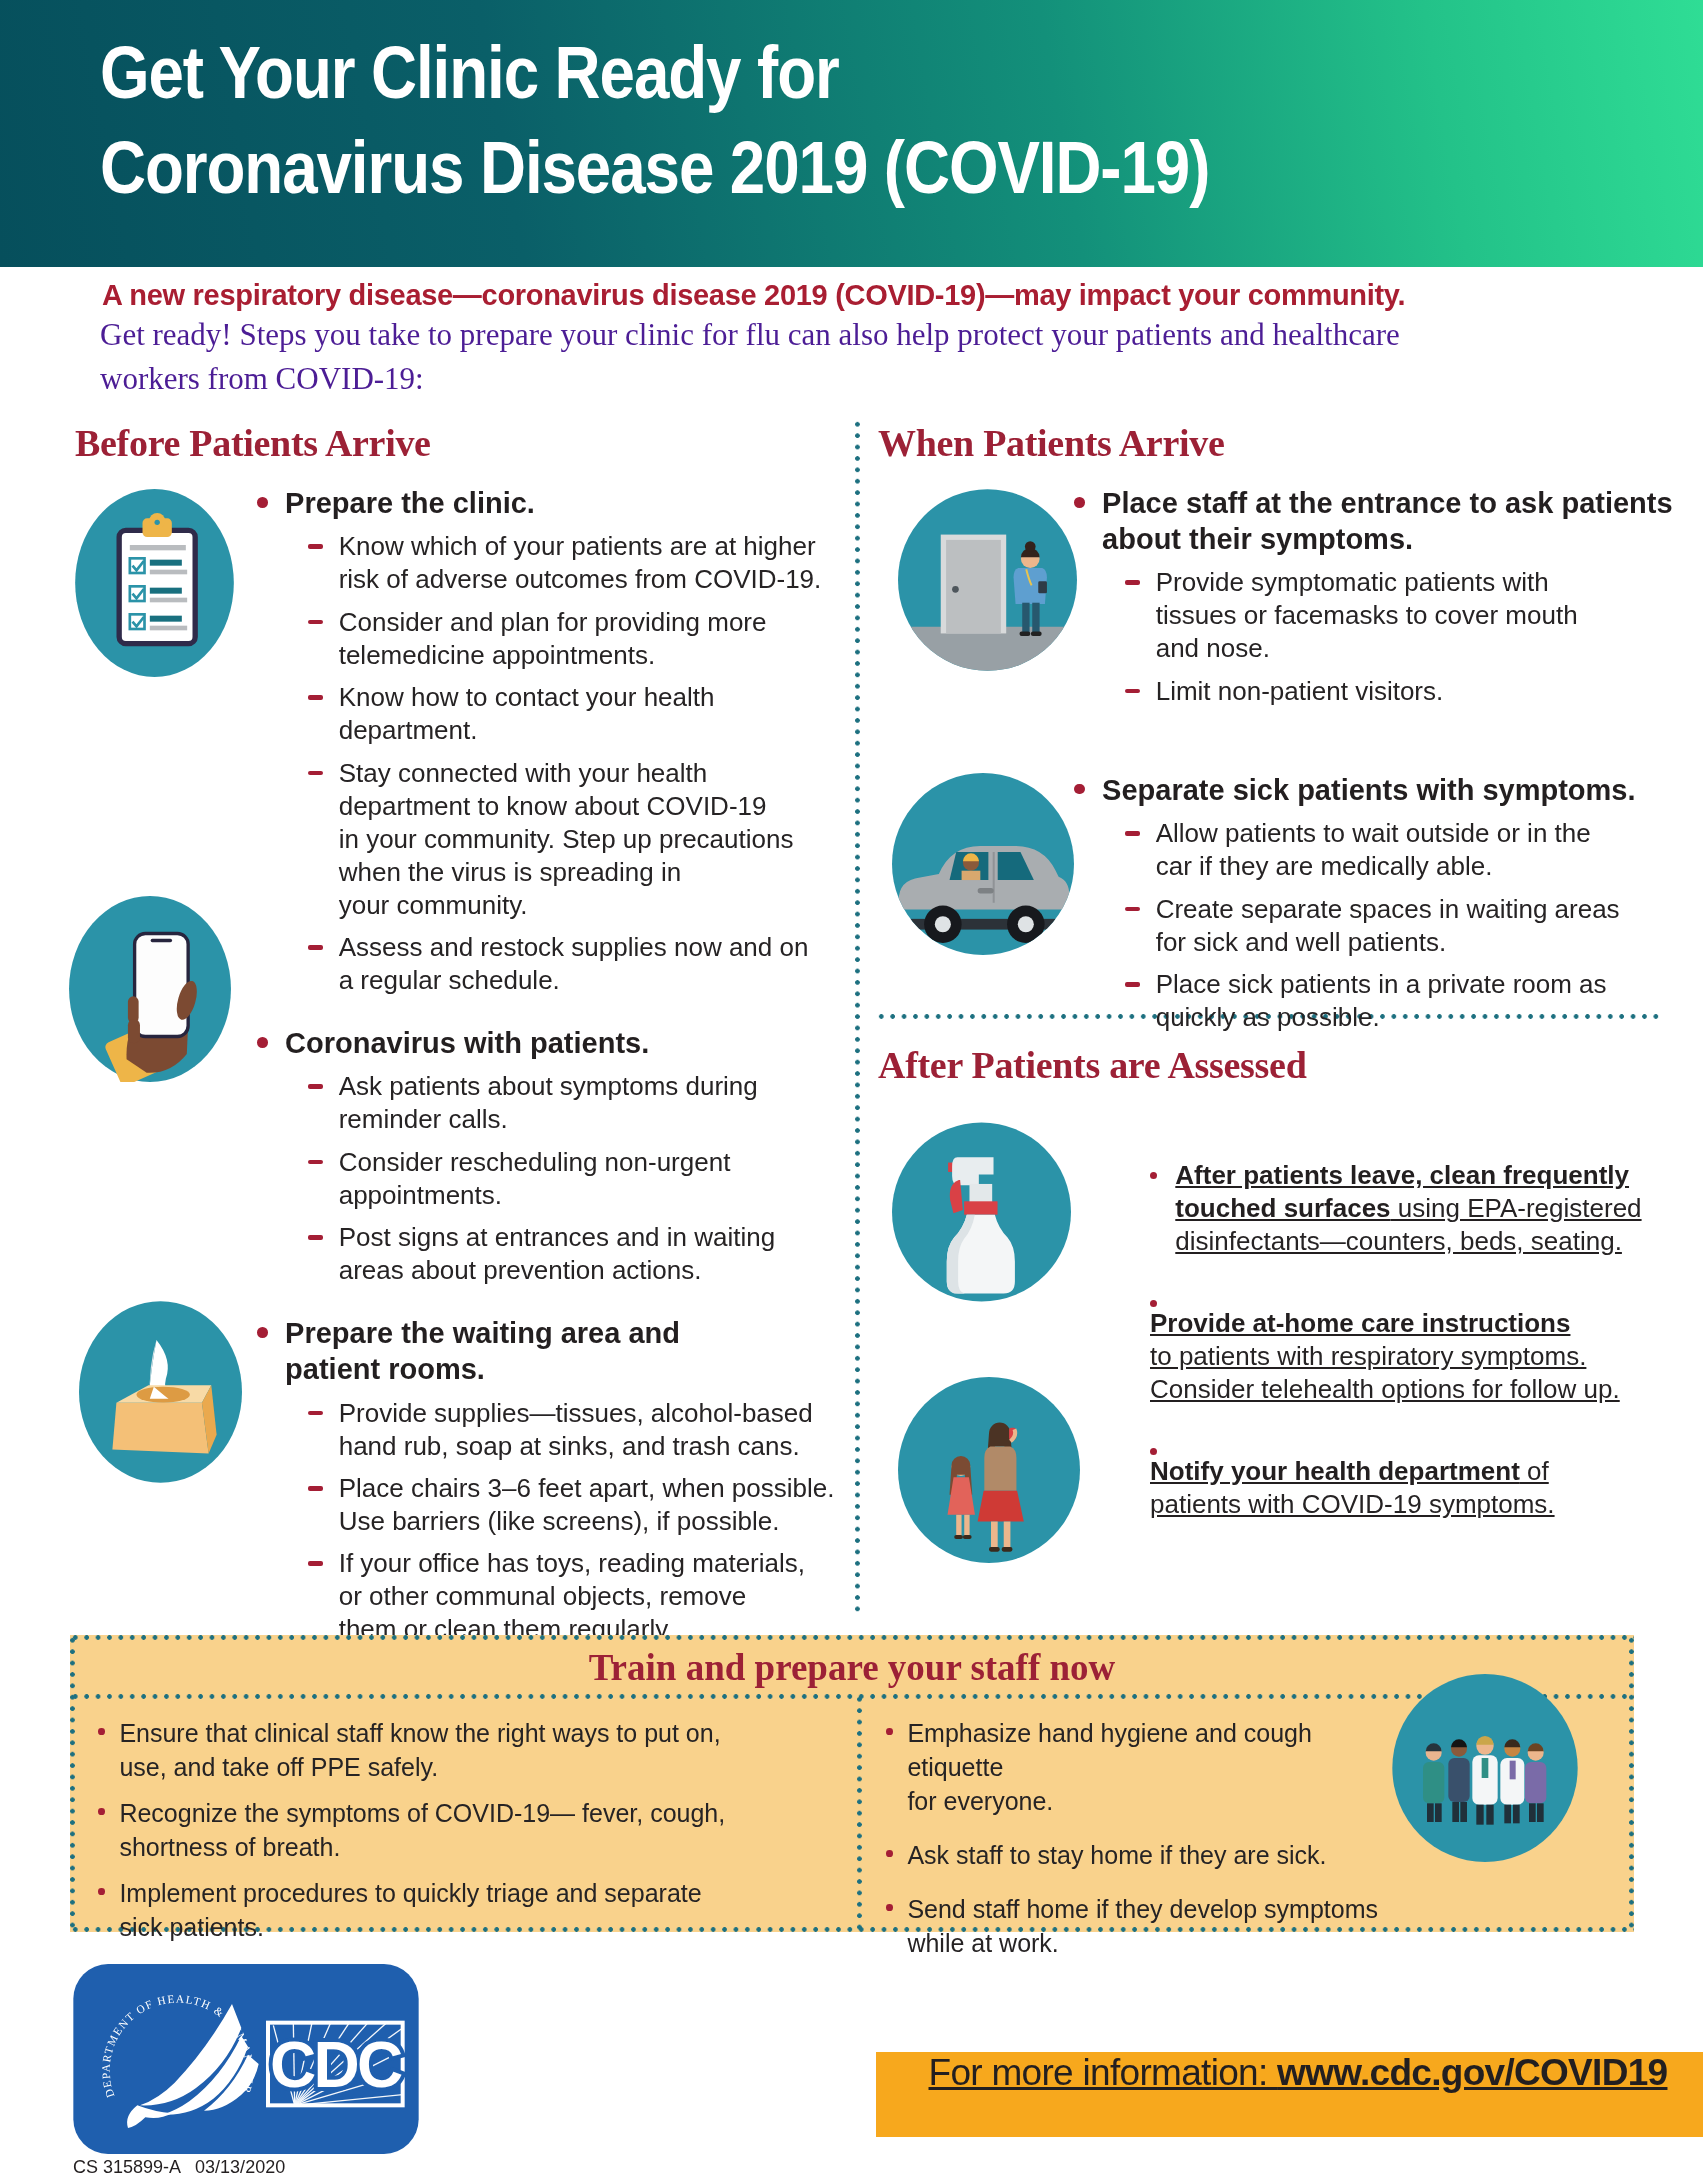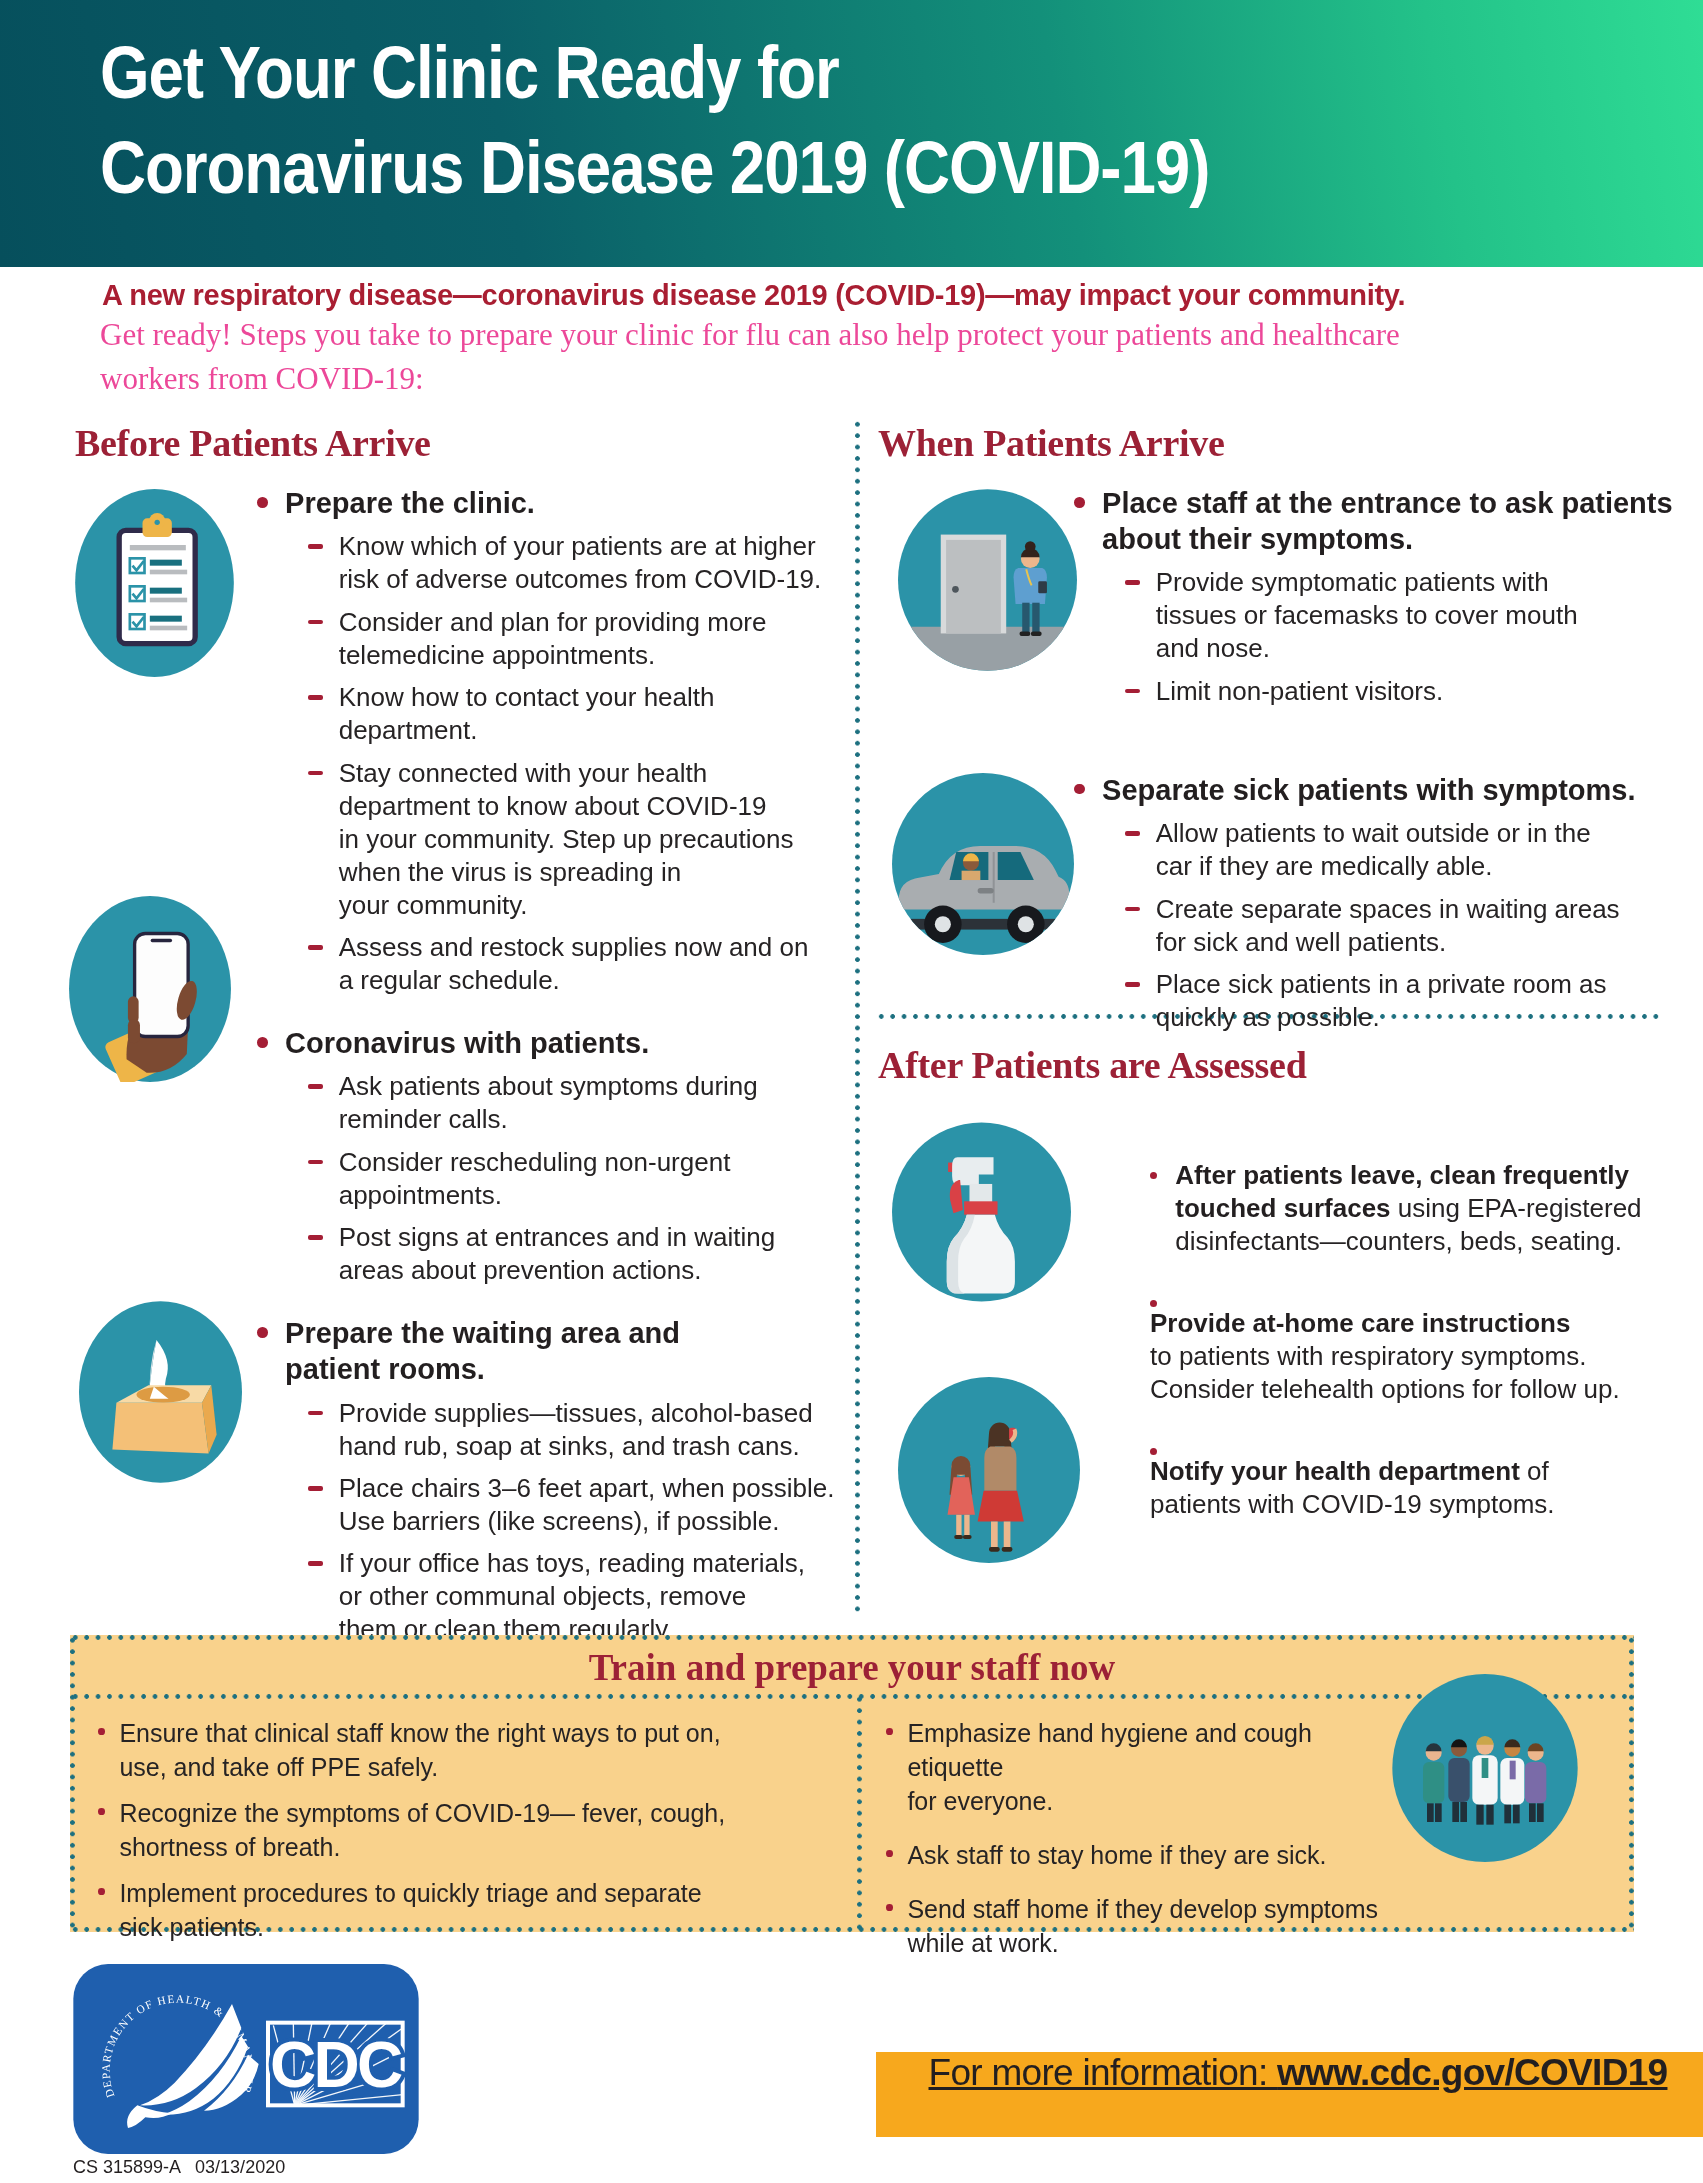--- a/index.html
+++ b/index.html
@@ -11,21 +11,21 @@
         background:linear-gradient(80deg,#064f5c 0%,#0a5f68 30%,#13907a 62%,#23c289 84%,#2fdd95 100%);}
   .hero h1{position:absolute;left:100px;top:25px;margin:0;color:#ffffff;
            font-size:75px;line-height:95px;font-weight:700;letter-spacing:-1.3px;
            white-space:pre-line;transform:scaleX(.85);transform-origin:left top;}
 
   
   .intro-head{position:absolute;left:102px;top:279px;width:1549px;
               font-size:29px;font-weight:700;color:#a91e32;letter-spacing:-0.3px;}
   .intro-body{position:absolute;left:100px;top:313px;width:1563px;
               font-family:"Liberation Serif",serif;font-size:31px;line-height:44px;
-              color:#ec4899;white-space:pre-line;}
+              color:#4c1d95;white-space:pre-line;}
 
   
   .sec-title{position:absolute;font-family:"Liberation Serif",serif;font-weight:700;
              font-size:38px;color:#9c2136;letter-spacing:-0.3px;}
   .t-before{left:75px;top:421px;}
   .t-when{left:878px;top:421px;}
   .t-after{left:878px;top:1043px;}
 
   
   .vdots{position:absolute;width:4.7px;
@@ -51,21 +51,21 @@
   .lead-dot{flex:0 0 10.7px;width:10.7px;height:10.7px;border-radius:50%;background:#a41e35;
             margin-top:12px;margin-right:17.4px;}
   .lead-text{font-size:29px;line-height:36px;font-weight:700;color:#231f20;white-space:pre-line;}
   .sub-row{display:flex;align-items:flex-start;margin-left:51px;margin-top:9.4px;}
   .sub-dash{flex:0 0 14.7px;width:14.7px;height:4.7px;border-radius:2px;background:#a41e35;
             margin-top:14px;margin-right:16px;}
   .sub-text{font-size:26px;line-height:33px;color:#262324;white-space:pre-line;}
 
   
   .after-list{left:1150px;top:1159px;width:554px;}
-  .after-item{display:flex;align-items:flex-start;}
+  .after-item{display:flex;align-items:flex-start;text-decoration:underline;}
   .after-item + .after-item{margin-top:29px;flex-direction:column;}
   .after-dot{flex:0 0 7.3px;width:7.3px;height:7.3px;border-radius:50%;background:#a41e35;
              margin-top:12.7px;margin-right:18px;}
   .after-text{margin:0;font-size:26px;line-height:33px;color:#262324;white-space:pre-line;}
   .after-text b{font-weight:700;color:#231f20;}
 
   
   .train{position:absolute;left:70px;top:1635px;width:1564px;height:297px;background:#f9d28c;}
   .train .b-top{position:absolute;left:0;right:0;top:0;height:4.7px;
         background-image:radial-gradient(circle at 5.3px 2.3px,#1d7080 2px,rgba(0,0,0,0) 2.5px);

